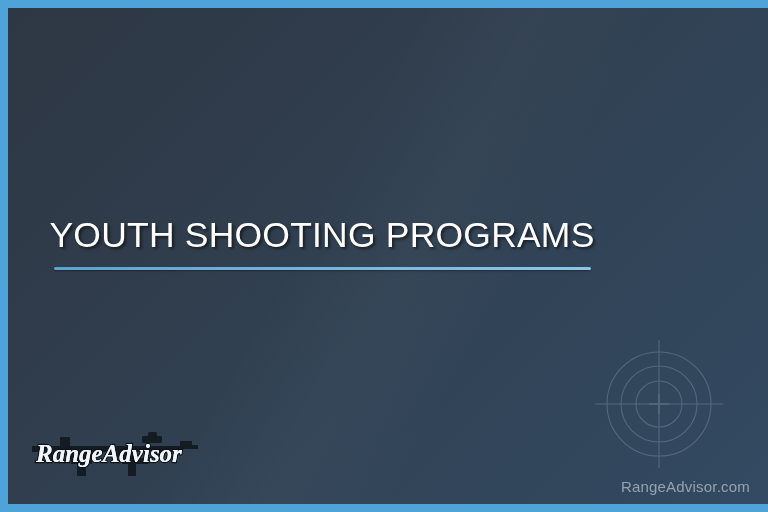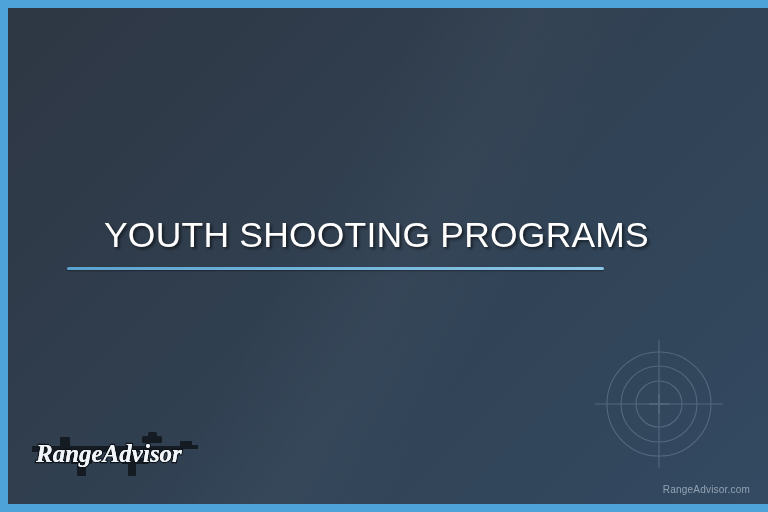--- a/index.html
+++ b/index.html
@@ -63,22 +63,21 @@
     opacity: 0.30;
     pointer-events: none;
   }
 
   
   #title-block {
     position: absolute;
     left: 0;
     top: 205px;
     width: 628px;
-    text-align: right;
-    margin-left: 13px;
+    text-align: center;
   }
   #slide-title {
     font-size: 35.5px;
     font-weight: 400;
     letter-spacing: 0.2px;
     color: #ffffff;
     line-height: 44px;
     margin: 0;
     text-shadow: 2px 2px 3px rgba(0,0,0,0.55);
     white-space: nowrap;
@@ -108,21 +107,21 @@
     bottom: 18px;
     width: 172px;
     height: 62px;
   }
 
   
   #footer {
     position: absolute;
     right: 18px;
     bottom: 9px;
-    font-size: 10px;
+    font-size: 15px;
     color: #93a3b3;
     letter-spacing: 0.2px;
     white-space: nowrap;
     margin-left: 40px;
   }
 </style>
 </head>
 <body>
 
 <div id="slide">

